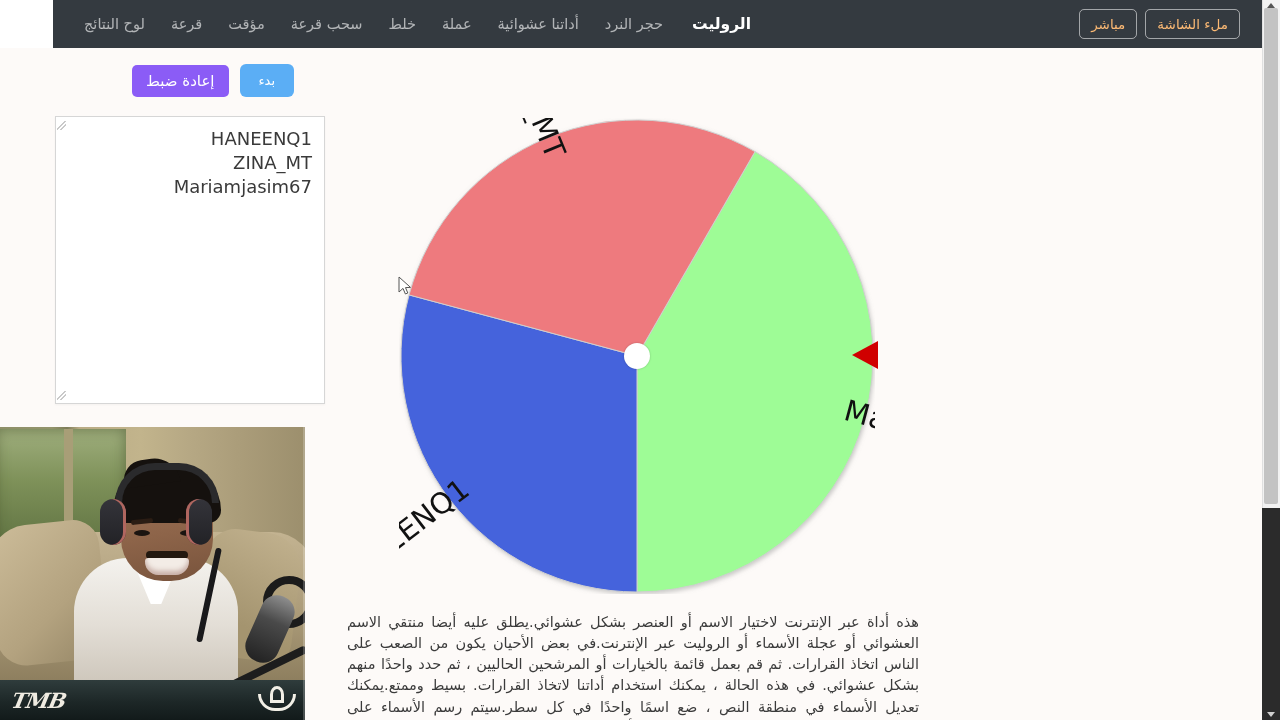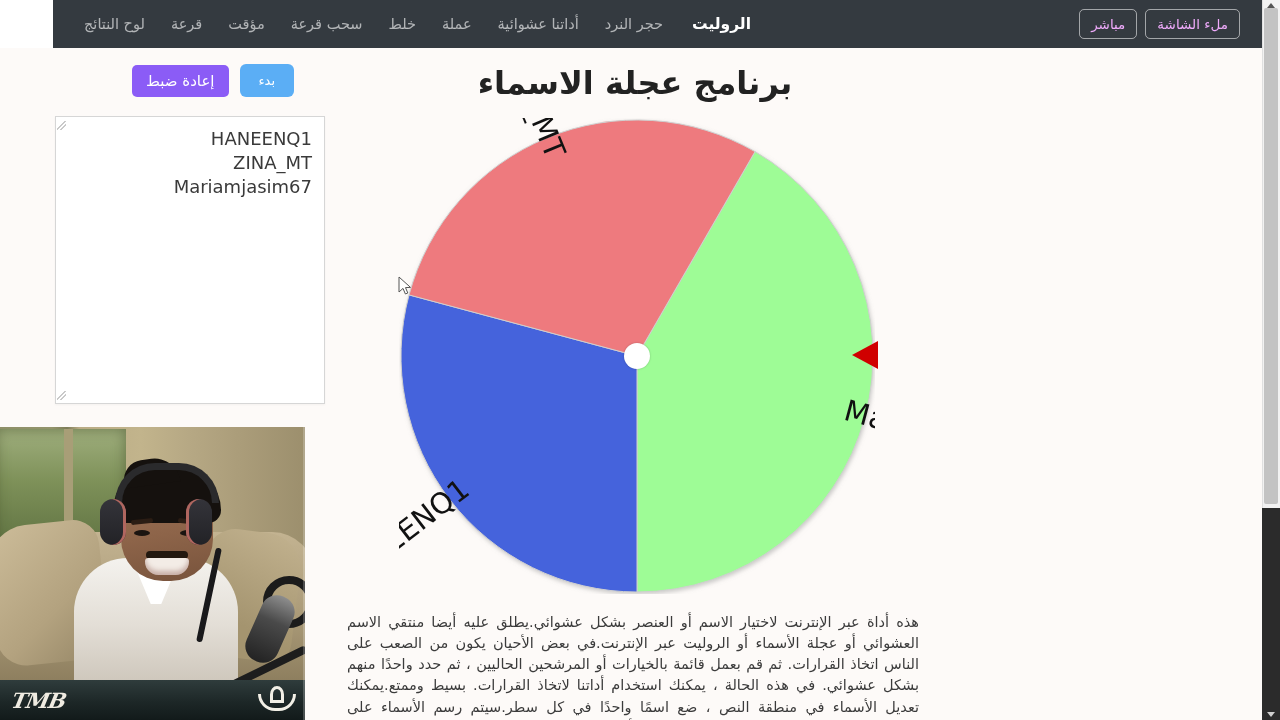--- a/index.html
+++ b/index.html
@@ -66,21 +66,21 @@
   }
   .nav-buttons {
     display: flex;
     flex-direction: row;
     gap: 8px;
     align-items: center;
   }
   .nav-btn {
     background: transparent;
     border: 1px solid rgba(255,255,255,0.55);
-    color: #f0abfc;
+    color: #fdba74;
     font-size: 13.5px;
     border-radius: 5px;
     padding: 6px 11px;
     cursor: pointer;
     font-family: inherit;
     line-height: 1.2;
   }
 
   
   .controls {
@@ -532,21 +532,20 @@
     <button class="btn-start">بدء</button>
     <button class="btn-reset">إعادة ضبط</button>
   </div>
 
   <textarea class="names-box" spellcheck="false" placeholder="" style="">HANEENQ1
 ZINA_MT
 Mariamjasim67</textarea>
   <div class="resize-tl"></div>
   <div class="resize-bl"></div>
 
-  <div class="main-title">برنامج عجلة الاسماء</div>
 
   <div class="wheel-wrap">
     <svg class="wheel-svg" width="476" height="476" viewBox="0 0 476 476">
       <defs>
         <filter id="wsh" x="-20%" y="-20%" width="140%" height="140%">
           <feDropShadow dx="1" dy="2" stdDeviation="2" flood-color="#999" flood-opacity="0.5"></feDropShadow>
         </filter>
       </defs>
       <g filter="url(#wsh)">
 

